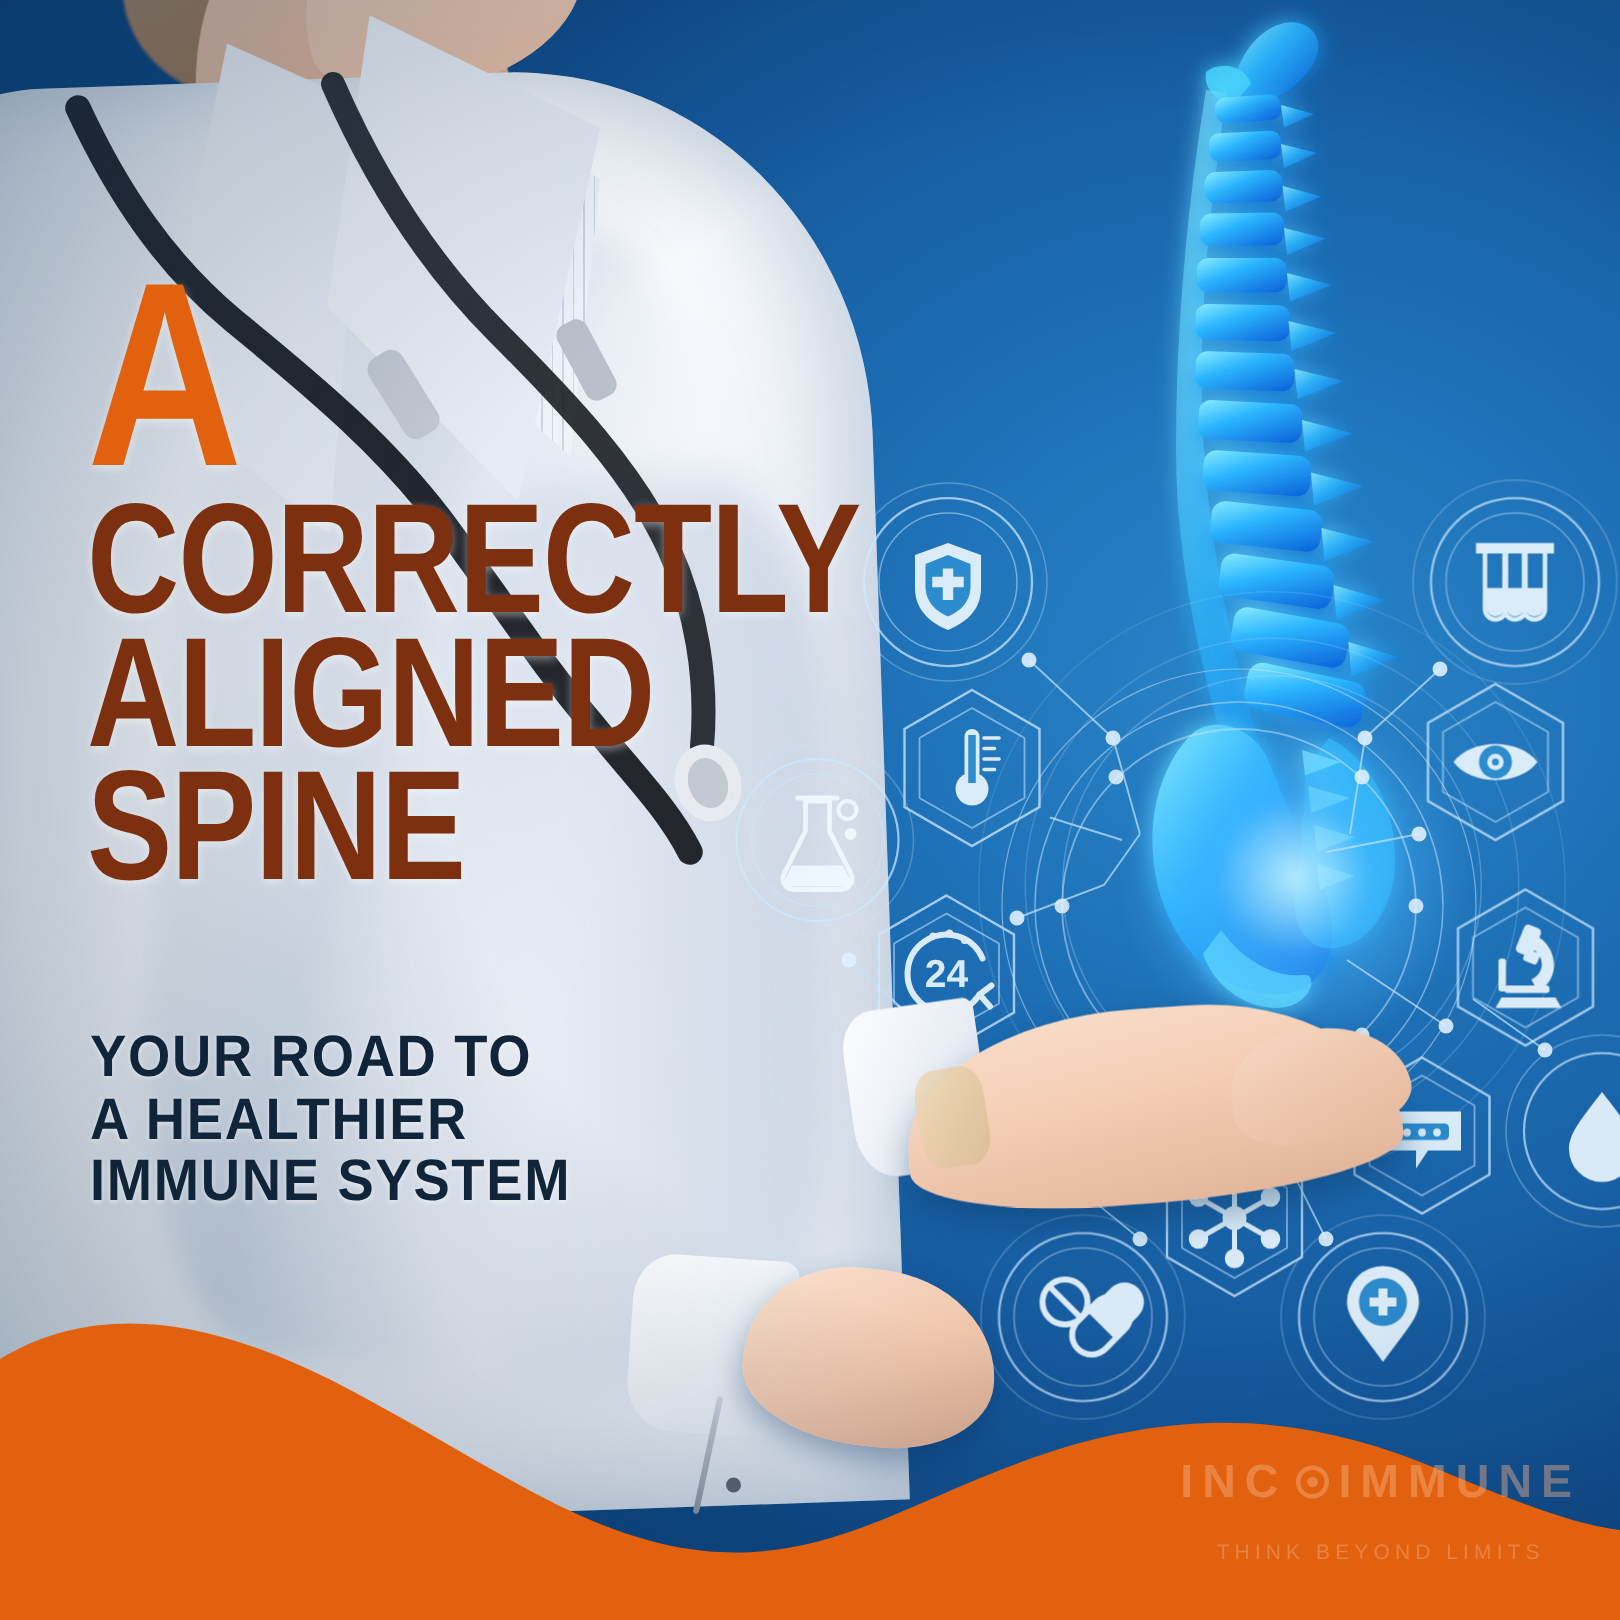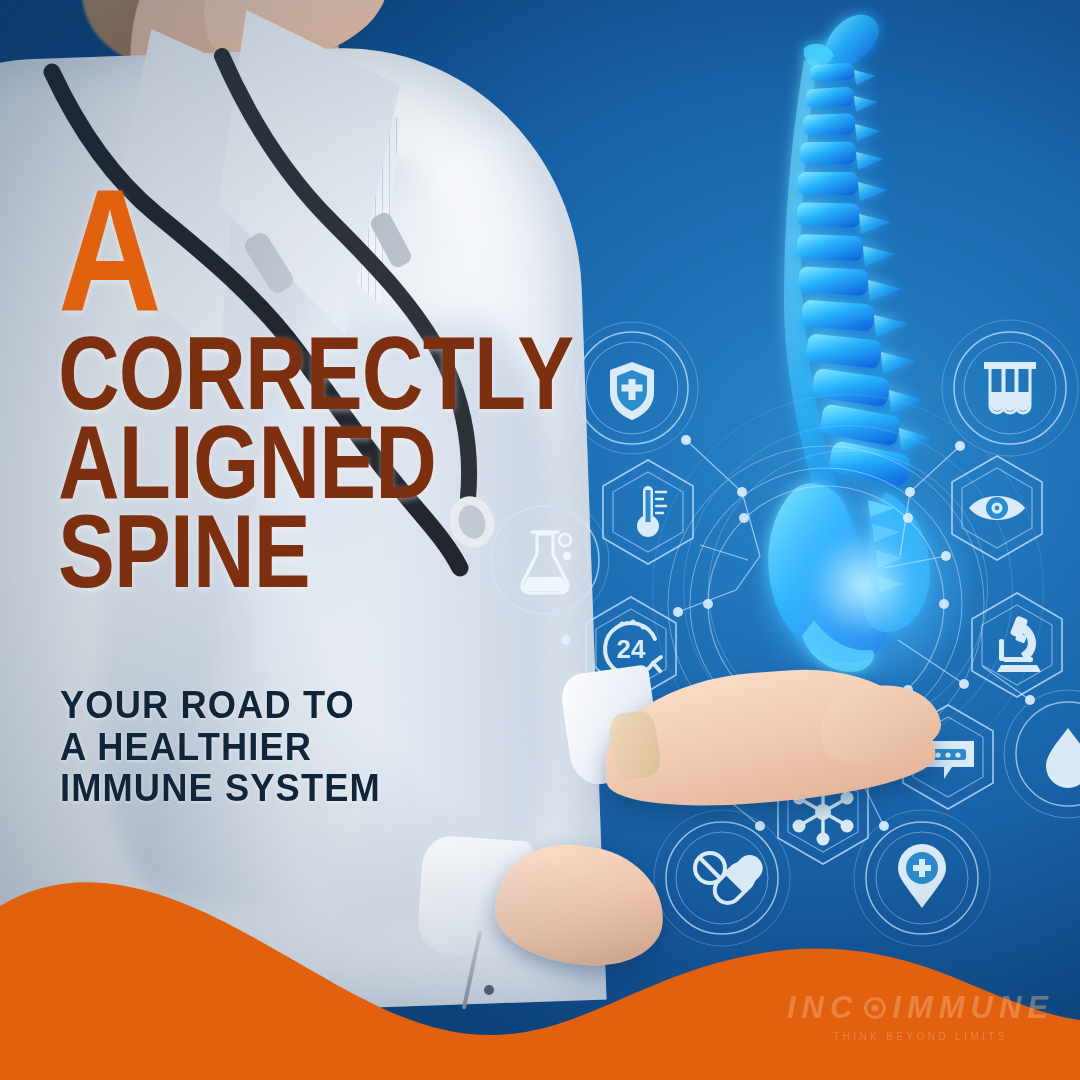--- a/index.html
+++ b/index.html
@@ -183,32 +183,32 @@
   }
   .subhead div{white-space:nowrap;}
 
   
   .logo{
     position:absolute;right:26px;bottom:38px;text-align:center;z-index:45;
     opacity:.42;
   }
   .logo-main{
     font-size:31px;letter-spacing:6px;font-weight:bold;
-    color:#f7b48a;display:flex;align-items:center;justify-content:center;gap:2px;font-style:italic;
+    color:#f7b48a;display:flex;align-items:center;justify-content:center;gap:2px;
   }
   .logo-o{
     display:inline-block;width:22px;height:22px;border:3px solid #f7b48a;
     border-radius:50%;position:relative;margin:0 4px;
   }
   .logo-o::after{
     content:"";position:absolute;left:50%;top:50%;width:7px;height:7px;
     background:#f7b48a;border-radius:50%;transform:translate(-50%,-50%);
   }
   .logo-sub{
-    font-size:10px;letter-spacing:3.4px;color:#f9c7a8;margin-top:5px;opacity:.75;
+    font-size:14px;letter-spacing:3.4px;color:#f9c7a8;margin-top:20px;opacity:.75;
   }
 </style>
 </head>
 <body>
 
 <div id="poster">
 
   <div class="bg-base"></div>
 
   <div class="spine-wrap">

